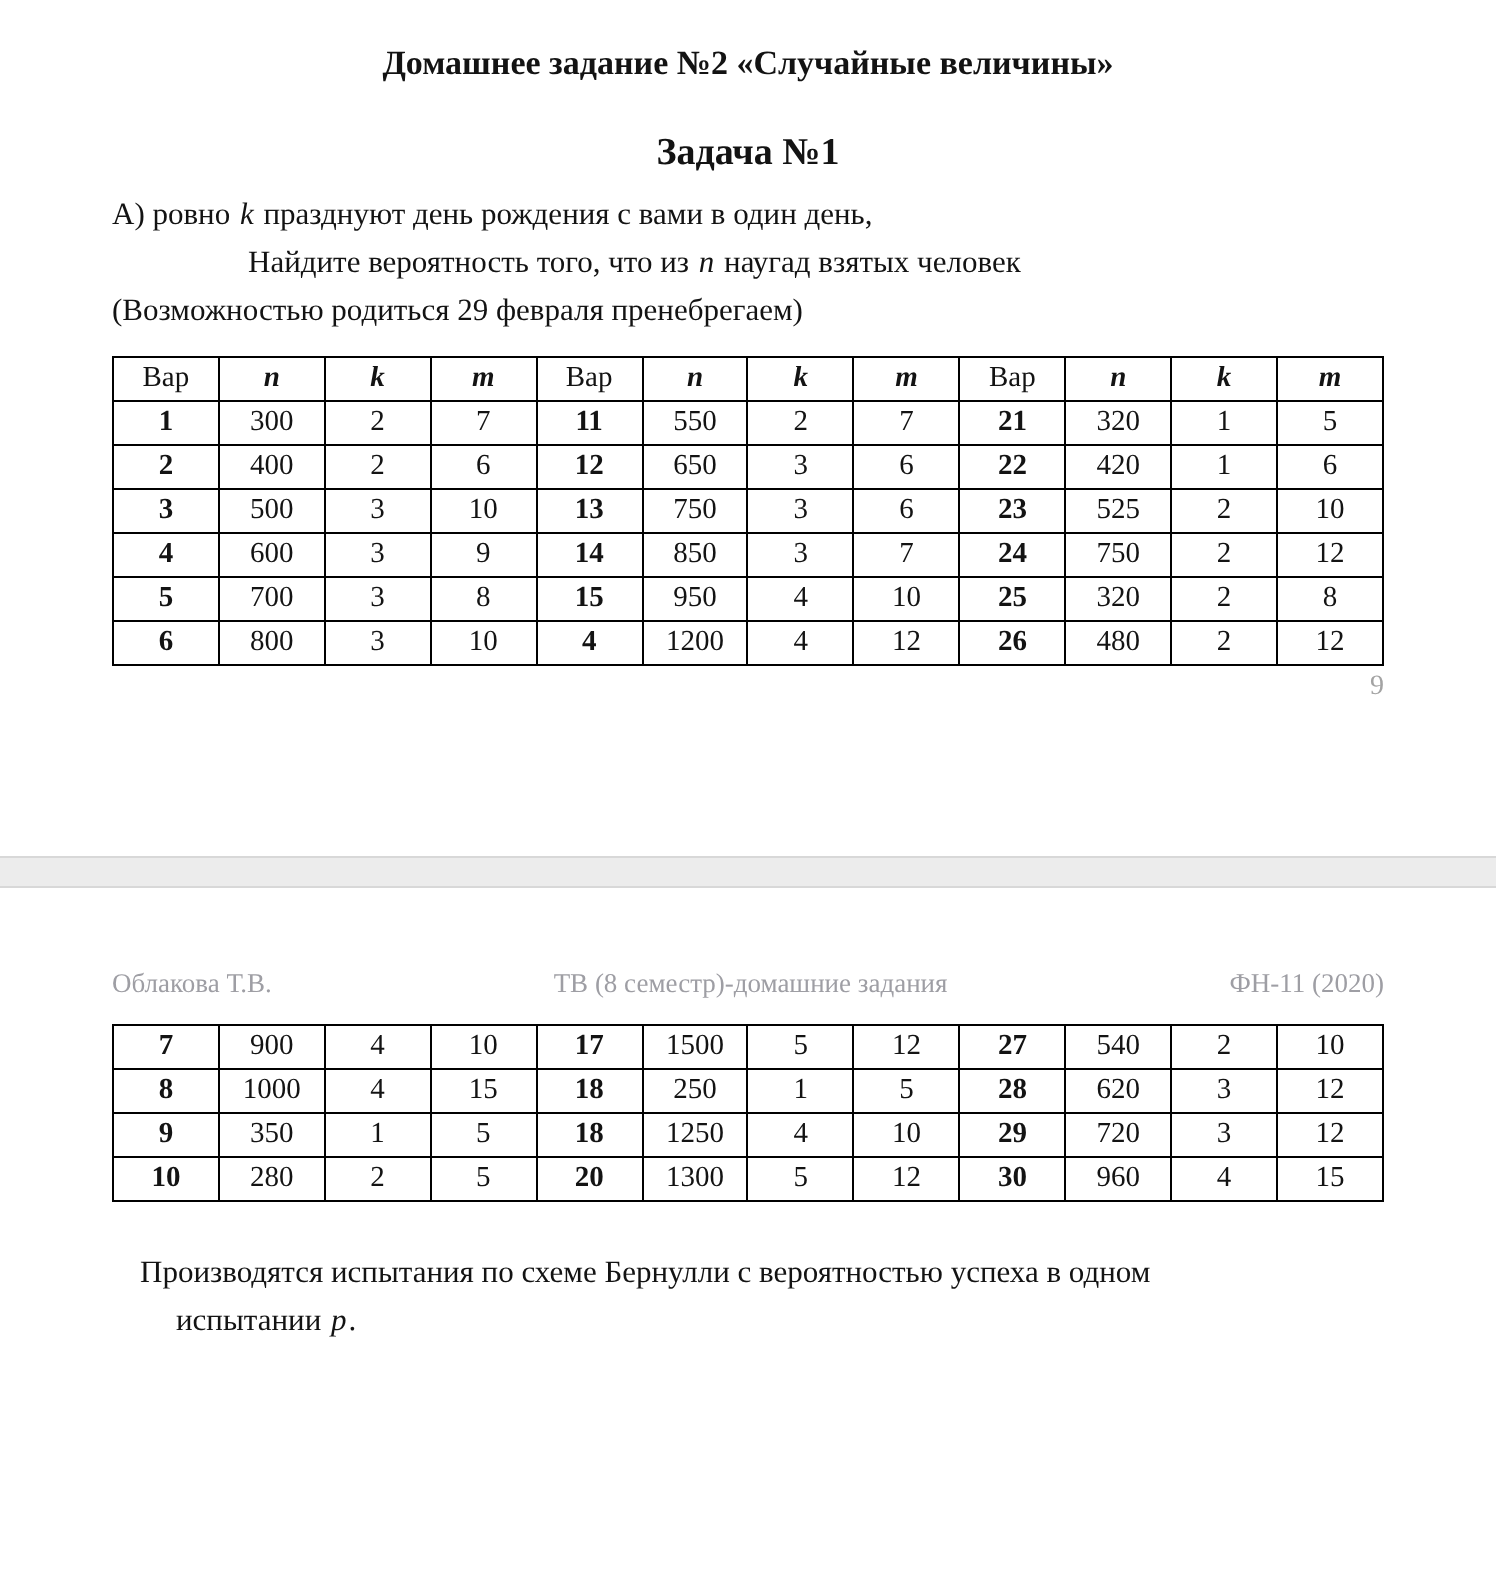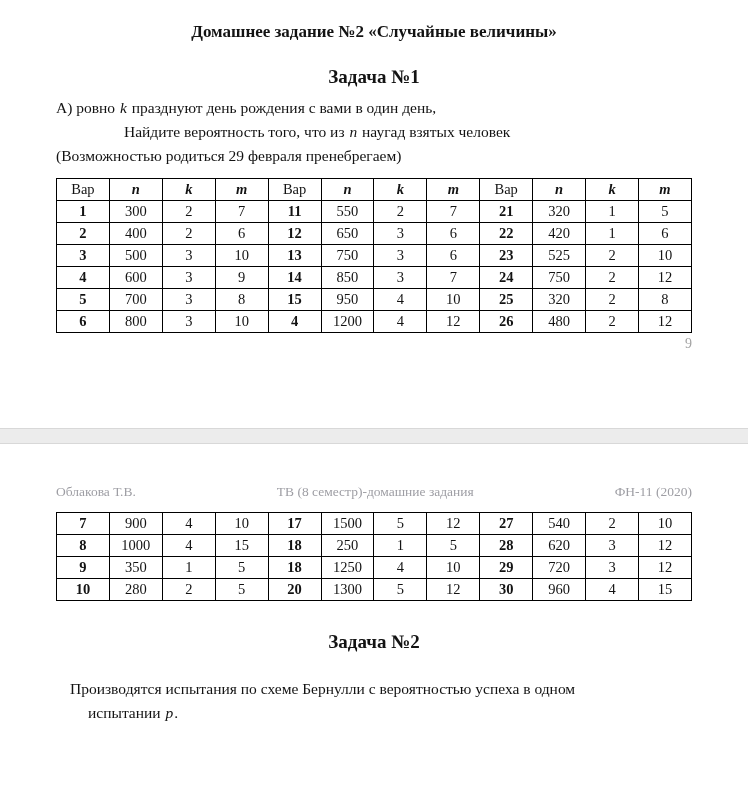--- a/index.html
+++ b/index.html
@@ -249,20 +249,19 @@
           <td>5</td>
           <td>12</td>
           <td class="var">30</td>
           <td>960</td>
           <td>4</td>
           <td>15</td>
         </tr>
       </tbody>
   </table>
 
-  <h2 class="task-heading task-heading-2">Задача №2</h2>
 
   <p class="para hang intro2"><span>Производятся испытания по схеме Бернулли с вероятностью успеха в одном испытании </span><i class="mvar">p</i><span>.</span></p>
 
 
   <p class="para hang list-item"></p>
 
 </div>
 
 </body></html>

